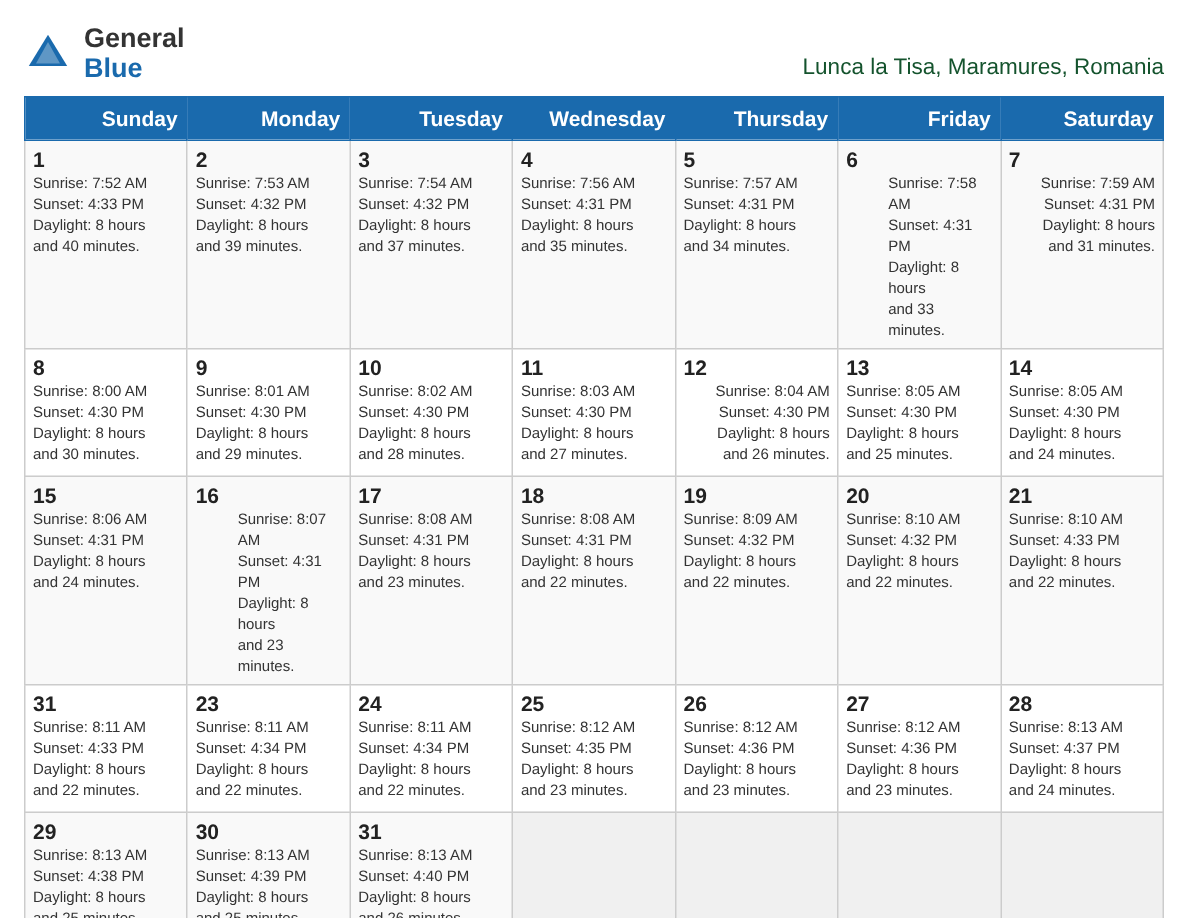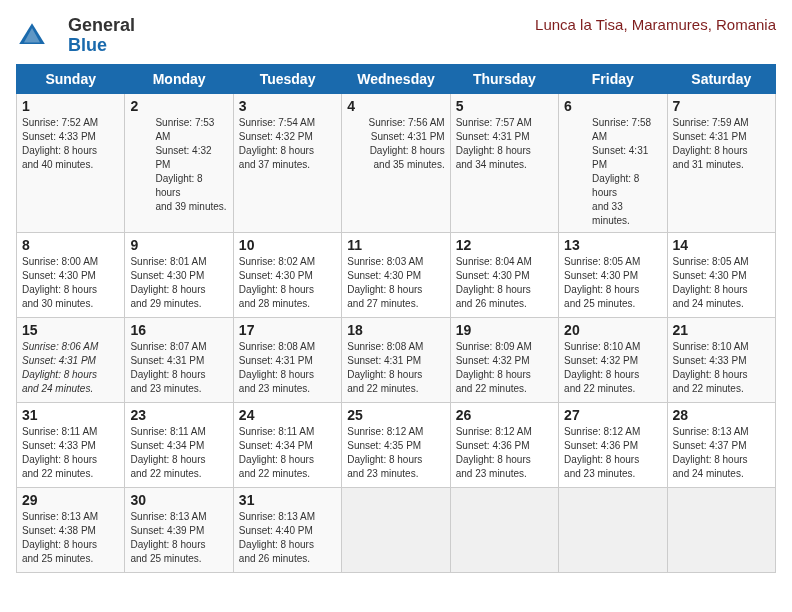--- a/index.html
+++ b/index.html
@@ -12,21 +12,21 @@
     }
     .header {
       display: flex;
       justify-content: space-between;
       align-items: flex-start;
       margin-bottom: 8px;
     }
     .logo {
       display: flex;
       align-items: center;
-      gap: 20px;
+      gap: 8px;
     }
     .logo-text {
       font-size: 18px;
       font-weight: bold;
       line-height: 1.1;
     }
     .logo-text .general { color: #333; }
     .logo-text .blue { color: #1a6aad; margin-top: 44px; }
     .logo-icon {
       width: 32px;
@@ -36,31 +36,32 @@
       text-align: right;
     }
     .month-title {
       font-size: 32px;
       font-weight: bold;
       color: #333;
       line-height: 1.1;
     }
     .location {
       font-size: 15px;
-      color: #7f1d1d;
+      color: #14532d;
+      margin-top: 20px;
     }
     table {
       width: 100%;
       border-collapse: collapse;
       table-layout: fixed;
     }
     thead tr th {
       background: #1a6aad;
       color: #fff;
-      text-align: center;
+      text-align: right;
       padding: 6px 6px;
       font-size: 14px;
       font-weight: bold;
       border: 1px solid #1a6aad;
     }
     tbody tr td {
       vertical-align: top;
       padding: 4px 5px;
       font-size: 10.5px;
       color: #222;
@@ -123,56 +124,56 @@
   <tr>
         <td>
           <span class="day-num">1</span>
           <div class="cell-info" style="white-space: pre-line;">Sunrise: 7:52 AM
 Sunset: 4:33 PM
 Daylight: 8 hours
 and 40 minutes.</div>
         </td>
         <td>
           <span class="day-num">2</span>
-          <div class="cell-info" style="white-space: pre-line; margin-left: 25px;">Sunrise: 7:53 AM
+          <div class="cell-info" style="white-space: pre-line;">Sunrise: 7:53 AM
 Sunset: 4:32 PM
 Daylight: 8 hours
 and 39 minutes.</div>
         </td>
         <td>
           <span class="day-num">3</span>
           <div class="cell-info" style="white-space: pre-line;">Sunrise: 7:54 AM
 Sunset: 4:32 PM
 Daylight: 8 hours
 and 37 minutes.</div>
         </td>
         <td>
           <span class="day-num">4</span>
-          <div class="cell-info" style="white-space: pre-line; text-align: right;">Sunrise: 7:56 AM
+          <div class="cell-info" style="white-space: pre-line;">Sunrise: 7:56 AM
 Sunset: 4:31 PM
 Daylight: 8 hours
 and 35 minutes.</div>
         </td>
         <td>
           <span class="day-num">5</span>
           <div class="cell-info" style="white-space: pre-line;">Sunrise: 7:57 AM
 Sunset: 4:31 PM
 Daylight: 8 hours
 and 34 minutes.</div>
         </td>
         <td>
           <span class="day-num">6</span>
           <div class="cell-info" style="white-space: pre-line; margin-left: 28px;">Sunrise: 7:58 AM
 Sunset: 4:31 PM
 Daylight: 8 hours
 and 33 minutes.</div>
         </td>
         <td>
           <span class="day-num">7</span>
-          <div class="cell-info" style="white-space: pre-line;">Sunrise: 7:59 AM
+          <div class="cell-info" style="white-space: pre-line; text-align: right;">Sunrise: 7:59 AM
 Sunset: 4:31 PM
 Daylight: 8 hours
 and 31 minutes.</div>
         </td>
       </tr>
       <tr>
         <td>
           <span class="day-num">8</span>
           <div class="cell-info" style="white-space: pre-line;">Sunrise: 8:00 AM
 Sunset: 4:30 PM
@@ -195,21 +196,21 @@
         </td>
         <td>
           <span class="day-num">11</span>
           <div class="cell-info" style="white-space: pre-line;">Sunrise: 8:03 AM
 Sunset: 4:30 PM
 Daylight: 8 hours
 and 27 minutes.</div>
         </td>
         <td>
           <span class="day-num">12</span>
-          <div class="cell-info" style="white-space: pre-line;">Sunrise: 8:04 AM
+          <div class="cell-info" style="white-space: pre-line; text-align: right;">Sunrise: 8:04 AM
 Sunset: 4:30 PM
 Daylight: 8 hours
 and 26 minutes.</div>
         </td>
         <td>
           <span class="day-num">13</span>
           <div class="cell-info" style="white-space: pre-line;">Sunrise: 8:05 AM
 Sunset: 4:30 PM
 Daylight: 8 hours
 and 25 minutes.</div>
@@ -218,28 +219,28 @@
           <span class="day-num">14</span>
           <div class="cell-info" style="white-space: pre-line;">Sunrise: 8:05 AM
 Sunset: 4:30 PM
 Daylight: 8 hours
 and 24 minutes.</div>
         </td>
       </tr>
       <tr>
         <td>
           <span class="day-num">15</span>
-          <div class="cell-info" style="white-space: pre-line; font-style: italic;">Sunrise: 8:06 AM
+          <div class="cell-info" style="white-space: pre-line;">Sunrise: 8:06 AM
 Sunset: 4:31 PM
 Daylight: 8 hours
 and 24 minutes.</div>
         </td>
         <td>
           <span class="day-num">16</span>
-          <div class="cell-info" style="white-space: pre-line;">Sunrise: 8:07 AM
+          <div class="cell-info" style="white-space: pre-line; margin-left: 28px;">Sunrise: 8:07 AM
 Sunset: 4:31 PM
 Daylight: 8 hours
 and 23 minutes.</div>
         </td>
         <td>
           <span class="day-num">17</span>
           <div class="cell-info" style="white-space: pre-line;">Sunrise: 8:08 AM
 Sunset: 4:31 PM
 Daylight: 8 hours
 and 23 minutes.</div>

